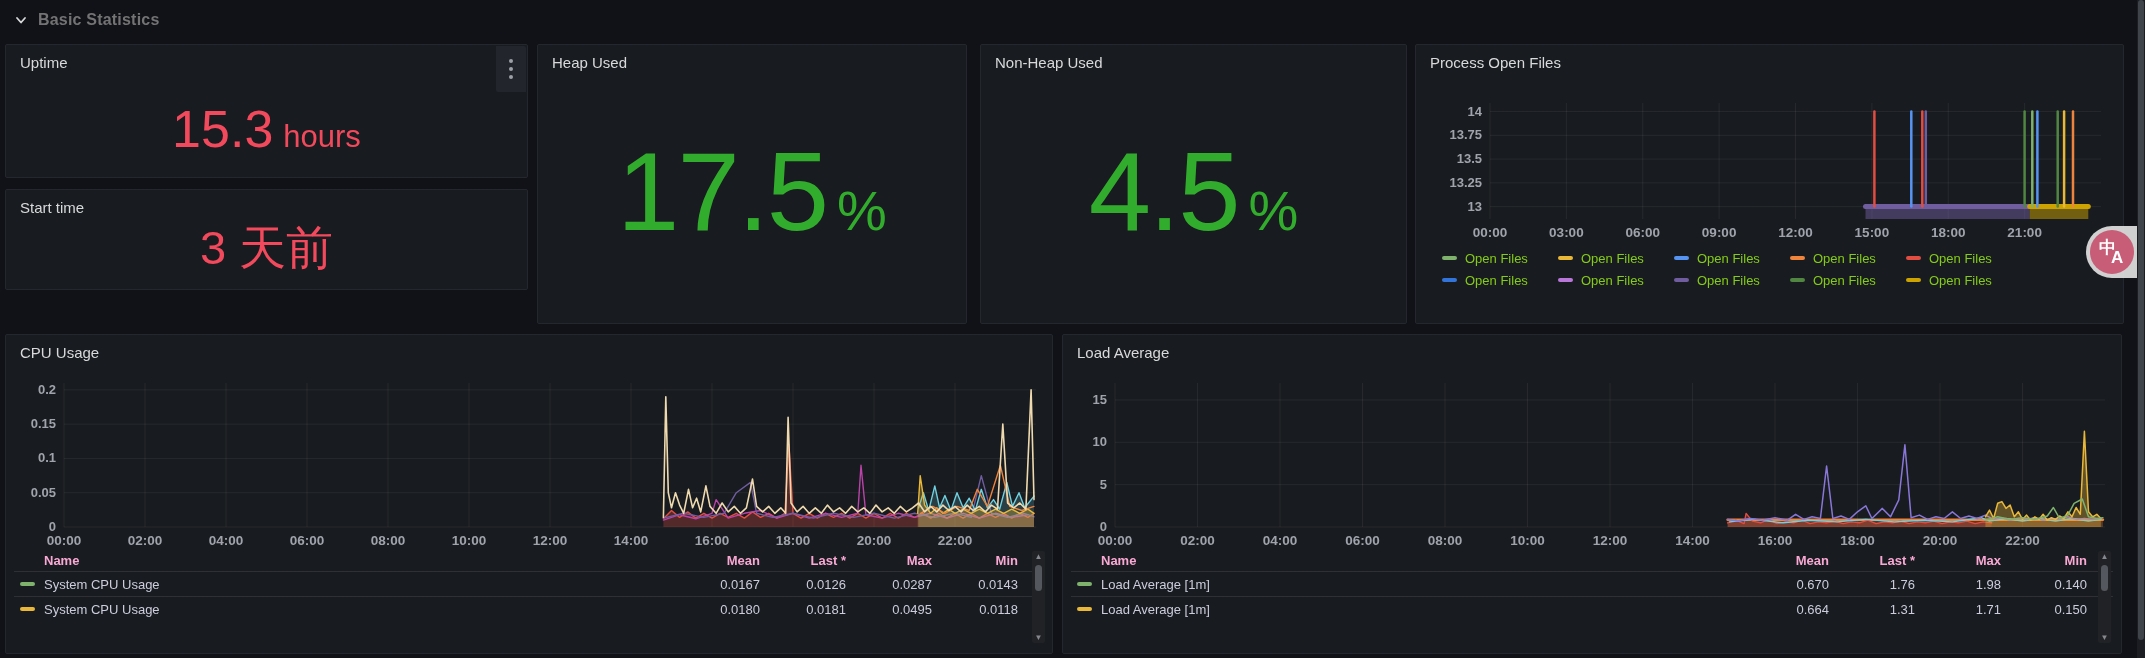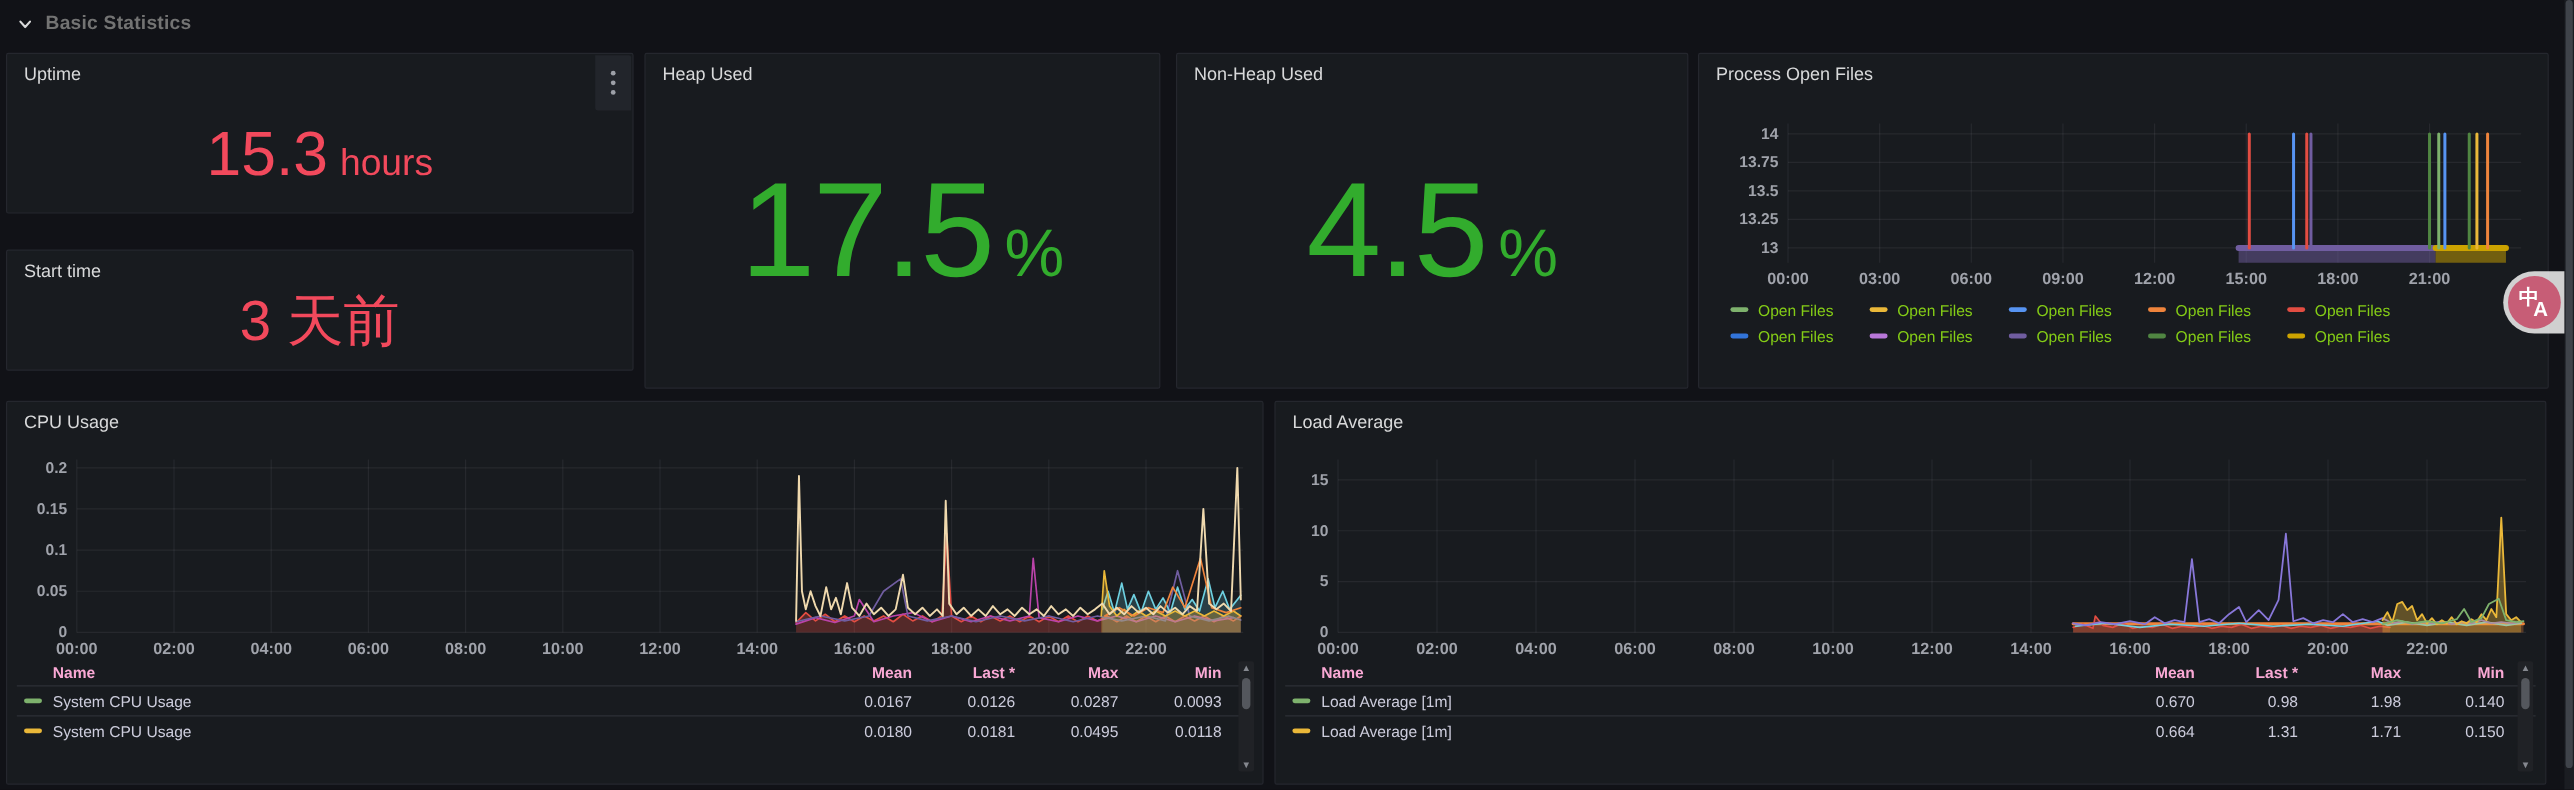--- a/index.html
+++ b/index.html
@@ -95,21 +95,21 @@
         <i></i>
       </div>
     <div class="stat-wrap">
       <div class="stat-line">
         <span class="stat-value" style="color: rgb(242, 73, 92); margin-top: 20px;">15.3</span>
         <span class="stat-unit" style="color: rgb(242, 73, 92);">hours</span>
       </div>
     </div>
   </div>
 
-  <div class="panel starttime" style="left:5px; top:189px; width:523px; height:101px;margin-top:19px;">
+  <div class="panel starttime" style="left:5px; top:189px; width:523px; height:101px;">
     <div class="panel-title">Start time</div>
     <div class="stat-wrap">
       <div class="stat-line">
         <span class="stat-value" style="color: rgb(242, 73, 92);">3 天前</span>
       </div>
     </div>
   </div>
 
   <div class="panel bigstat" style="left:537px; top:44px; width:430px; height:280px;">
     <div class="panel-title">Heap Used</div>
@@ -282,21 +282,21 @@
         <span></span>
       </div>
       <div class="trow">
         <span class="td-sw">
             <span class="swatch" style="background: rgb(126, 178, 109);"></span>
           </span>
         <span class="td-name">System CPU Usage</span>
         <span class="td-num">0.0167</span>
         <span class="td-num">0.0126</span>
         <span class="td-num">0.0287</span>
-        <span class="td-num">0.0093</span>
+        <span class="td-num">0.0143</span>
         <span></span>
       </div>
       <div class="trow">
         <span class="td-sw">
             <span class="swatch" style="background: rgb(234, 184, 57);"></span>
           </span>
         <span class="td-name">System CPU Usage</span>
         <span class="td-num">0.0180</span>
         <span class="td-num">0.0181</span>
         <span class="td-num">0.0495</span>
@@ -367,21 +367,21 @@
         <span class="th num">Max</span>
         <span class="th num">Min</span>
         <span></span>
       </div>
       <div class="trow">
         <span class="td-sw">
             <span class="swatch" style="background: rgb(126, 178, 109);"></span>
           </span>
         <span class="td-name">Load Average [1m]</span>
         <span class="td-num">0.670</span>
-        <span class="td-num">0.98</span>
+        <span class="td-num">1.76</span>
         <span class="td-num">1.98</span>
         <span class="td-num">0.140</span>
         <span></span>
       </div>
       <div class="trow">
         <span class="td-sw">
             <span class="swatch" style="background: rgb(234, 184, 57);"></span>
           </span>
         <span class="td-name">Load Average [1m]</span>
         <span class="td-num">0.664</span>

